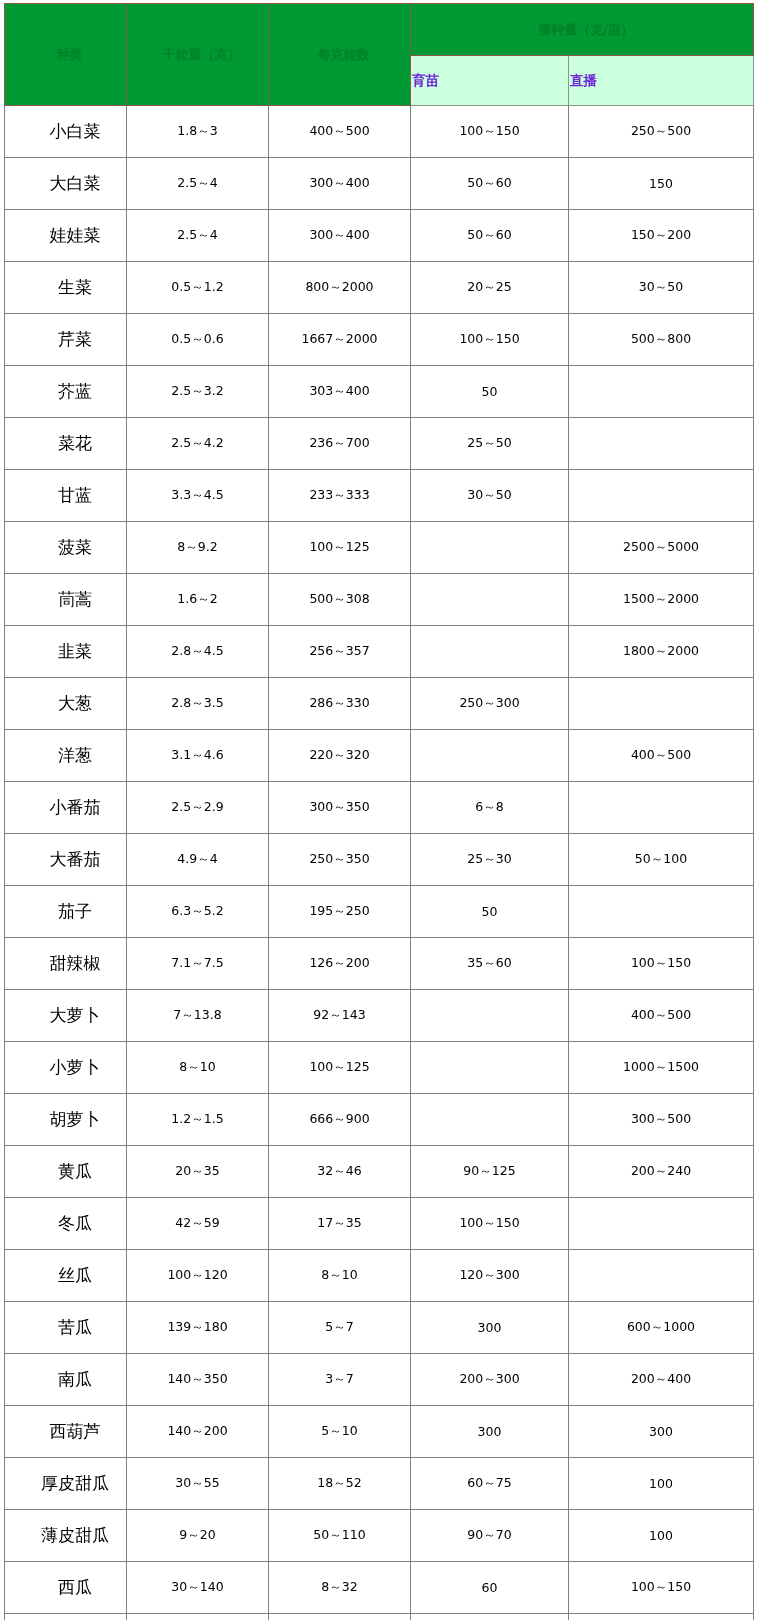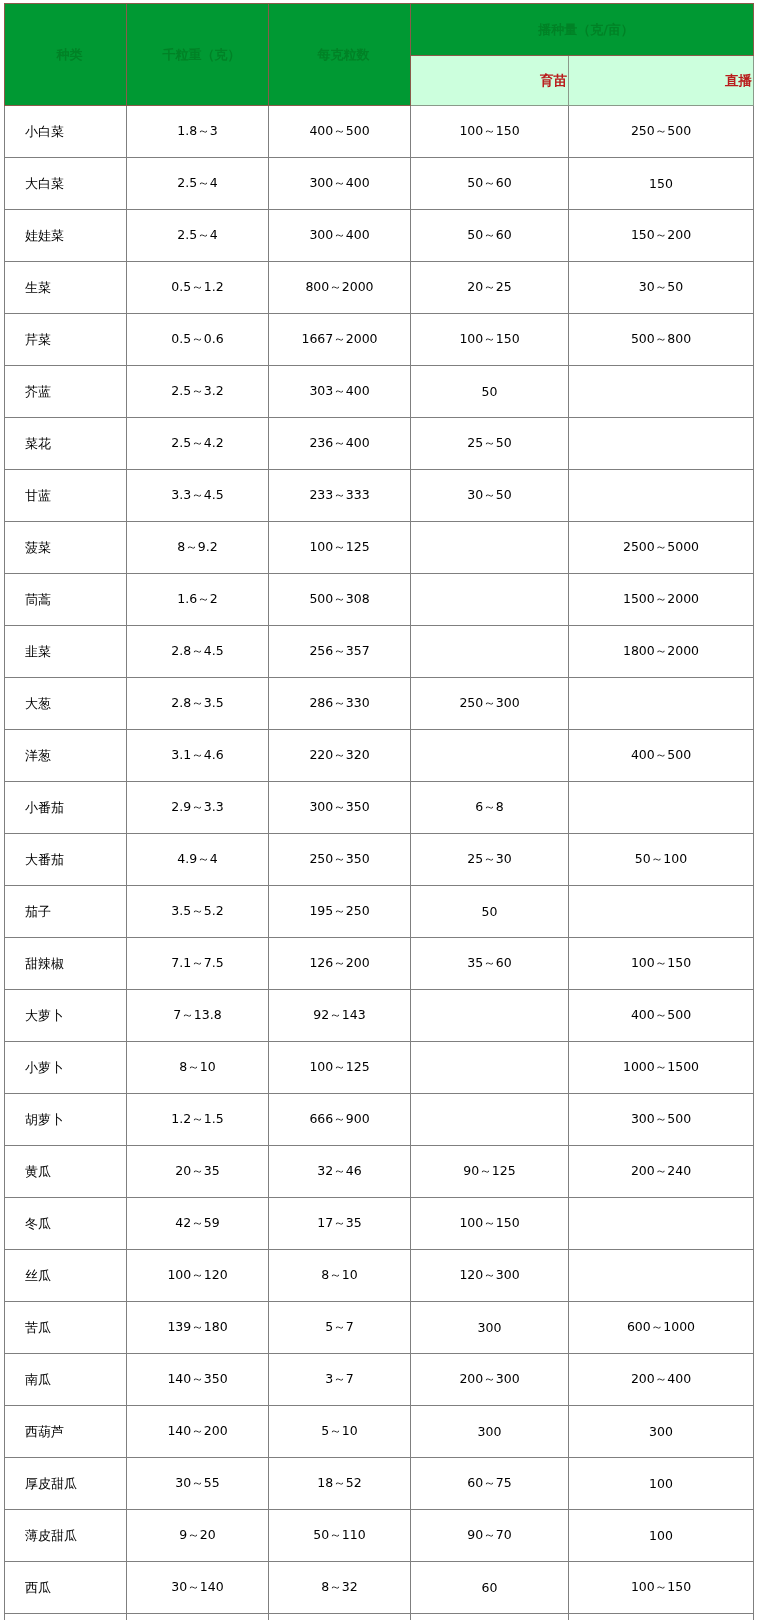--- a/index.html
+++ b/index.html
@@ -29,43 +29,43 @@
     font-weight: bold;
     text-align: center;
     vertical-align: middle;
     border: 1px solid #8a5a4a;
   }
   tr.top-row th { height: 49px; padding-left: 9px; }
   tr.sub-row th { height: 47px; }
   
   th.sub {
     background: #ccffdd;
-    color: #b91c1c;
+    color: #6d28d9;
     font-size: 13.5px;
     font-weight: bold;
-    text-align: right;
+    text-align: left;
     vertical-align: middle;
     border: 1px solid #8a9a8a;
   }
   
   td {
     border: 1px solid #7f7f7f;
     height: 49px;
     font-size: 12.5px;
     color: #000000;
     text-align: center;
     vertical-align: middle;
     background: #ffffff;
     overflow: hidden;
     white-space: nowrap;
   }
   td.name-cell {
-    text-align: left;
+    text-align: center;
     padding-left: 20px;
-    font-size: 13px;
+    font-size: 17px;
   }
 </style>
 </head>
 <body>
 
 <div class="page">
   <table class="seed-table">
     <colgroup>
       <col style="width:122px">
       <col style="width:142px">
@@ -124,21 +124,21 @@
         <tr>
           <td class="name-cell">芥蓝</td>
           <td>2.5～3.2</td>
           <td>303～400</td>
           <td>50</td>
           <td></td>
         </tr>
         <tr>
           <td class="name-cell">菜花</td>
           <td>2.5～4.2</td>
-          <td>236～400</td>
+          <td>236～700</td>
           <td>25～50</td>
           <td></td>
         </tr>
         <tr>
           <td class="name-cell">甘蓝</td>
           <td>3.3～4.5</td>
           <td>233～333</td>
           <td>30～50</td>
           <td></td>
         </tr>
@@ -172,35 +172,35 @@
         </tr>
         <tr>
           <td class="name-cell">洋葱</td>
           <td>3.1～4.6</td>
           <td>220～320</td>
           <td></td>
           <td>400～500</td>
         </tr>
         <tr>
           <td class="name-cell">小番茄</td>
-          <td>2.9～3.3</td>
+          <td>2.5～2.9</td>
           <td>300～350</td>
           <td>6～8</td>
           <td></td>
         </tr>
         <tr>
           <td class="name-cell">大番茄</td>
           <td>4.9～4</td>
           <td>250～350</td>
           <td>25～30</td>
           <td>50～100</td>
         </tr>
         <tr>
           <td class="name-cell">茄子</td>
-          <td>3.5～5.2</td>
+          <td>6.3～5.2</td>
           <td>195～250</td>
           <td>50</td>
           <td></td>
         </tr>
         <tr>
           <td class="name-cell">甜辣椒</td>
           <td>7.1～7.5</td>
           <td>126～200</td>
           <td>35～60</td>
           <td>100～150</td>

